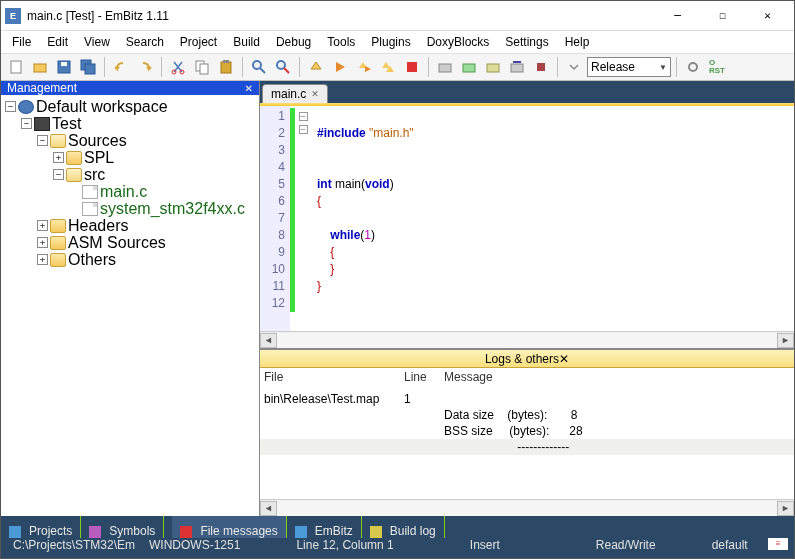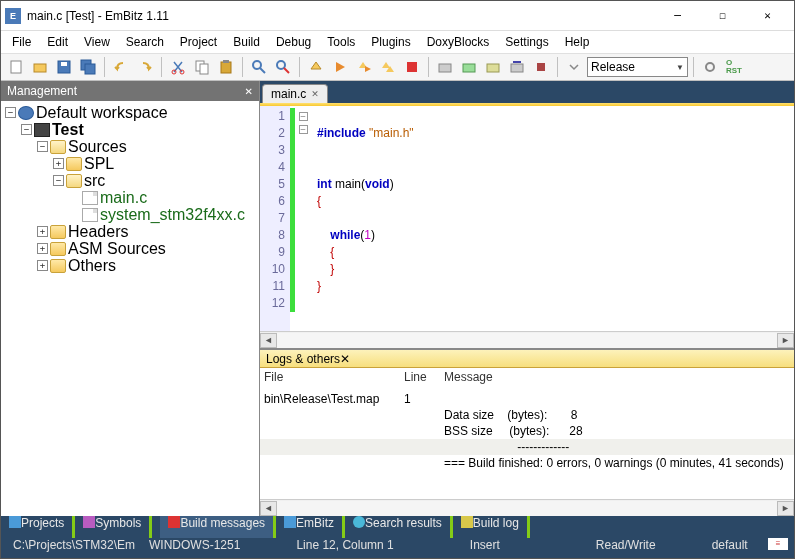--- a/index.html
+++ b/index.html
@@ -7,39 +7,39 @@
 .titlebar{height:30px;background:#fff;display:flex;align-items:center;padding:0 4px;border-bottom:1px solid #ddd}
 .titlebar .icon{width:16px;height:16px;background:#4a7ab8;margin-right:6px;display:flex;align-items:center;justify-content:center;color:#fff;font-size:9px;font-weight:bold}
 .titlebar .title{flex:1;font-size:12px}
 .winbtns{display:flex;gap:0}
 .winbtn{width:45px;height:28px;display:flex;align-items:center;justify-content:center;font-size:11px;font-family:monospace}
 .menubar{height:22px;display:flex;align-items:center;padding:0 4px;gap:2px;background:#fff}
 .menuitem{padding:2px 7px}
 .toolbar{height:28px;background:#f5f5f5;border-top:1px solid #e0e0e0;border-bottom:1px solid #c0c0c0;display:flex;align-items:center;padding:0 4px;gap:2px}
 .tbtn{width:22px;height:22px;display:flex;align-items:center;justify-content:center;border:1px solid transparent;border-radius:2px}
 .tsep{width:1px;height:20px;background:#c0c0c0;margin:0 3px}
-.tcombo{height:20px;border:1px solid #888;background:#fff;display:flex;align-items:center;padding:0 3px;font-size:11px;gap:41px}
+.tcombo{height:20px;border:1px solid #888;background:#fff;display:flex;align-items:center;padding:0 3px;font-size:11px;gap:24px}
 .tcombo .arrow{font-size:8px;color:#444}
 .content{flex:1;display:flex;overflow:hidden}
 .mgmt{width:259px;display:flex;flex-direction:column;background:#fff;border-right:1px solid #888}
-.panel-header{height:20px;background:#737373;color:#fff;display:flex;align-items:center;padding:0 6px;font-size:11px;justify-content:space-between}
+.panel-header{height:14px;background:#1d4ed8;color:#fff;display:flex;align-items:center;padding:0 6px;font-size:11px;justify-content:space-between}
 .panel-header .x{cursor:pointer;font-size:10px}
 .tree{flex:1;background:#fff;padding:3px 2px;overflow:auto}
 .tnode{display:flex;align-items:center;height:17px;gap:2px;white-space:nowrap}
 .texp{width:11px;height:11px;border:1px solid #888;display:flex;align-items:center;justify-content:center;font-size:9px;line-height:1;color:#333;background:#fff;font-family:monospace}
 .texp.blank{border:none;background:transparent}
 .ticon{width:16px;height:14px;flex-shrink:0}
 .folder{background:linear-gradient(#ffe9a8,#f5c95e);border:1px solid #c9a23a;border-radius:2px}
 .folder-open{background:linear-gradient(#fff3c8,#f5d880);border:1px solid #c9a23a;border-radius:2px}
 .fileic{background:#fff;border:1px solid #aaa;position:relative}
 .fileic::after{content:"";position:absolute;top:0;right:0;width:4px;height:4px;background:#ddd}
 .prjic{background:#444;border:1px solid #222}
 .wsic{background:#4a7ab8;border:1px solid #2a5a98;border-radius:50%}
 .tlabel{font-size:16px}
-.tlabel.bold{font-weight:bold}
+.tlabel.bold{font-weight:normal}
 .tlabel.file{color:#1a6b1a}
 .editor{flex:1;display:flex;flex-direction:column;overflow:hidden}
 .edtabs{height:22px;background:#2b4866;display:flex;align-items:flex-end;padding:0 2px}
 .edtab{background:#eee;border-radius:4px 4px 0 0;padding:2px 8px;display:flex;align-items:center;gap:5px;font-size:11px;border:1px solid #888;border-bottom:none;height:19px}
 .edtab .x{font-size:9px;color:#666}
 .gutter-top{height:3px;background:linear-gradient(#ffe070,#f8c830)}
 .codearea{flex:1;display:flex;background:#fff;overflow:hidden;font-family:Consolas,monospace;font-size:13px}
 .gutter{width:30px;background:#eef;text-align:right;padding:2px 5px 2px 0;color:#6a6a9a;line-height:17px}
 .changebar{width:5px;background:#fff;padding-top:2px}
 .changebar div{height:17px}
@@ -48,30 +48,30 @@
 .fold .fb{border:1px solid #999;width:9px;height:9px;margin:4px auto;font-size:9px;line-height:7px;font-family:monospace}
 .code{flex:1;padding:2px 6px;line-height:17px;white-space:pre}
 .kw{color:#0000c0;font-weight:bold}
 .str{color:#b85c00}
 .br{color:#c00000}
 .num{color:#c000c0}
 .hscroll{height:17px;background:#f0f0f0;border-top:1px solid #ccc;display:flex;align-items:center}
 .hscroll .ar{width:17px;height:15px;background:#e8e8e8;border:1px solid #bbb;text-align:center;font-size:9px;line-height:13px;color:#555}
 .hscroll .track{flex:1;height:15px;background:#f5f5f5}
 .logs{height:168px;display:flex;flex-direction:column;border-top:2px solid #888}
-.logs-header{height:18px;background:linear-gradient(#fdf2bb,#f7df7e);display:flex;align-items:center;padding:0 6px;font-size:11px;justify-content:flex-start;border-bottom:1px solid #c9a23a}
+.logs-header{height:18px;background:linear-gradient(#fdf2bb,#f7df7e);display:flex;align-items:center;padding:0 6px;font-size:11px;justify-content:center;border-bottom:1px solid #c9a23a}
 .logs-body{flex:1;background:#fff;font-family:Consolas,monospace;font-size:12px;overflow:auto}
 .loghead{display:flex;padding:2px 4px;color:#333;border-bottom:1px solid transparent}
 .logrow{display:flex;padding:0 4px;line-height:16px}
 .logrow.sep{background:#f0f0ec}
 .lc-file{width:140px}
 .lc-line{width:40px}
 .lc-msg{flex:1;white-space:pre}
 .bottombar{height:22px;background:#2b4866;color:#e8e8e8;display:flex;align-items:center;font-size:11px}
-.btab{padding:0 8px;display:flex;align-items:flex-start;gap:0;height:22px;border-right:3px solid #84cc16}
+.btab{padding:0 8px;display:flex;align-items:flex-end;gap:8px;height:22px;border-right:1px solid #84cc16}
 .btab.active{background:#3d5e82}
 .btab .ic{width:12px;height:12px}
 .btab .flag{background:#d33}
 .btab .flago{background:#e88b2e}
 .btab .sym{background:#b85cc0}
 .btab .prj{background:#4a9ad8}
 .btab .no{background:#d33;border-radius:50%}
 .btab .srch{background:#4ab8d8;border-radius:50%}
 .btab .log{background:#d8c84a}
 .statusbar{height:20px;background:#2b4866;color:#e0e0e0;display:flex;font-size:11px;padding:0 6px;gap:2px}
@@ -387,25 +387,20 @@
           </div>
         <div class="logrow">
             <div class="lc-file"></div>
             <div class="lc-line"></div>
           </div>
         <div class="logrow sep">
             <div class="lc-file"></div>
             <div class="lc-line"></div>
             <div class="lc-msg"></div>
           </div>
-        <div class="logrow">
-            <div class="lc-file"></div>
-            <div class="lc-line"></div>
-            <div class="lc-msg">=== Build finished: 0 errors, 0 warnings (0 minutes, 41 seconds)</div>
-          </div>
       </div>
       <div class="hscroll">
           <div class="ar">◄</div>
           <div class="track"></div>
           <div class="ar">►</div>
         </div>
     </div>
   </div>
 </div>
 
@@ -414,29 +409,25 @@
       <span class="ic prj"></span>
       <span>Projects</span>
     </div>
   <div class="btab">
       <span class="ic sym"></span>
       <span>Symbols</span>
     </div>
   <div style="flex:0 0 8px"></div>
   <div class="btab active">
       <span class="ic flag"></span>
-      <span>Build messages</span>
+      <span>File messages</span>
     </div>
   <div class="btab">
       <span class="ic prj"></span>
       <span>EmBitz</span>
-    </div>
-  <div class="btab">
-      <span class="ic srch"></span>
-      <span>Search results</span>
     </div>
   <div class="btab">
       <span class="ic log"></span>
       <span>Build log</span>
     </div>
 </div>
 
 <div class="statusbar">
   <div class="stcell">C:\Projects\STM32\Em</div>
   <div class="stcell">WINDOWS-1251</div>

